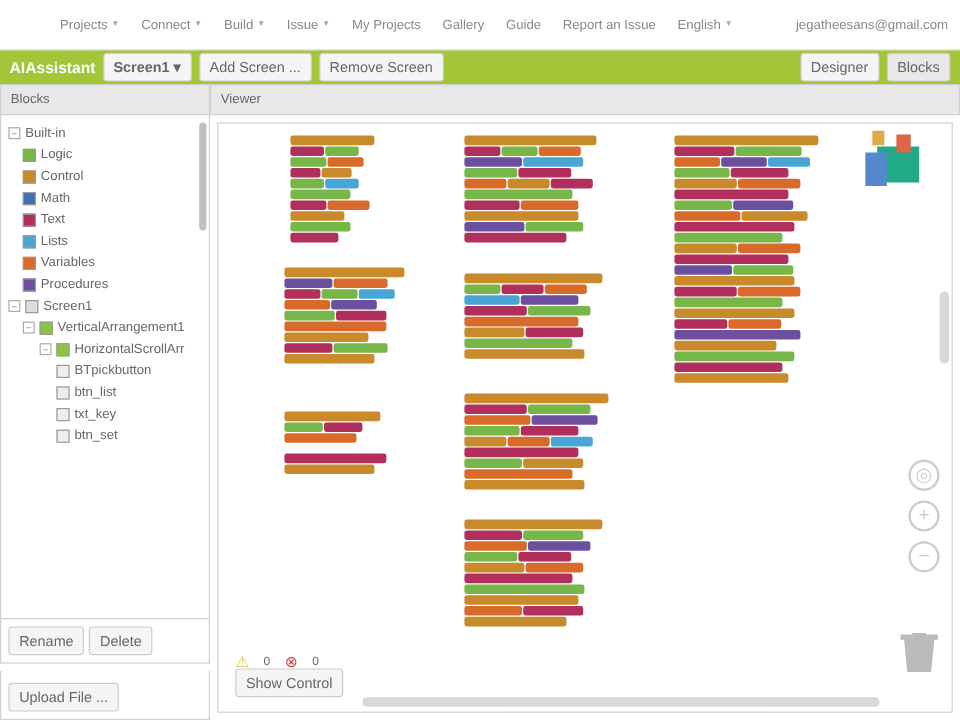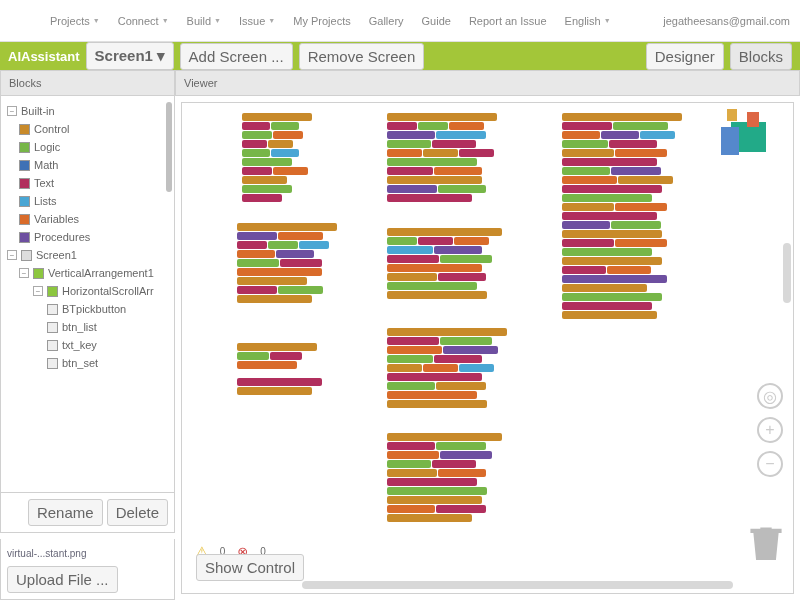--- a/index.html
+++ b/index.html
@@ -11,35 +11,35 @@
 .logo-img::after{content:"";position:absolute;top:-6px;left:14px;width:8px;height:8px;background:#6a4;border-radius:50%}
 .logo-txt{line-height:1}
 .logo-mit{color:#a01818;font-weight:bold;font-size:14px;letter-spacing:1px}
 .logo-sub{color:#888;font-size:8px;letter-spacing:0.5px}
 .menu{display:flex;gap:18px;margin-left:40px;flex:1}
 .menu-item{color:#888;font-size:11px;cursor:pointer;display:flex;align-items:center;gap:3px}
 .menu-item .tri{font-size:7px;color:#aaa}
 .user{color:#888;font-size:11px}
 .gbar{background:#a3c639;height:28px;display:flex;align-items:center;padding:0 8px;gap:6px}
 .proj{color:#fff;font-weight:bold;font-size:13px;margin-right:auto}
-.btn{background:#f5f5f5;border:1px solid #ccc;border-radius:3px;padding:4px 8px;font-size:15px;color:#666;cursor:pointer}
+.btn{background:#f5f5f5;border:1px solid #ccc;border-radius:3px;padding:4px 8px;font-size:12px;color:#666;cursor:pointer}
 .btn.sel{font-weight:bold}
 .btn.blocks{background:#e8e8e8}
 .main{display:flex;height:530px}
 .side{width:175px;display:flex;flex-direction:column}
 .panel-h{background:#e8e8e8;padding:6px 8px;font-size:11px;color:#666;border:1px solid #d0d0d0}
 .tree{flex:1;overflow-y:auto;padding:6px 4px;border:1px solid #d0d0d0;border-top:none;position:relative}
 .tree-sb{position:absolute;right:2px;top:6px;width:6px;height:90px;background:#c0c0c0;border-radius:3px}
 .tree-item{display:flex;align-items:center;gap:4px;padding:3px 2px;font-size:11px;color:#666;cursor:pointer}
 .exp{width:10px;height:10px;border:1px solid #aaa;display:inline-flex;align-items:center;justify-content:center;font-size:8px;color:#888;background:#fff}
 .sw{width:11px;height:11px;border:1px solid #999}
 .tree .ind1{padding-left:14px}
 .tree .ind2{padding-left:28px}
 .tree .ind3{padding-left:42px}
-.tree-btns{display:flex;gap:4px;padding:6px;justify-content:flex-end;border:1px solid #d0d0d0;border-top:none}
+.tree-btns{display:flex;gap:4px;padding:6px;justify-content:flex-start;border:1px solid #d0d0d0;border-top:none}
 .media{margin-top:6px}
 .media-list{padding:6px;border:1px solid #d0d0d0;border-top:none}
 .media-item{padding:3px 0;font-size:10px;color:#667}
 .viewer{flex:1;display:flex;flex-direction:column}
 .canvas{flex:1;margin:6px;border:1px solid #d0d0d0;background:#fff;position:relative;overflow:hidden}
 .blocks-area{position:absolute;inset:10px}
 .bgrp{position:absolute;display:flex;flex-direction:column;gap:1px}
 .blk{height:8px;border-radius:2px;display:flex}
 .blk span{height:100%;border-radius:2px;margin-right:1px}
 .bag{position:absolute;top:4px;right:12px;width:60px;height:50px}
@@ -109,26 +109,26 @@
 <div class="main">
   <div class="side">
     <div class="panel-h">Blocks</div>
     <div class="tree">
       <div class="tree-sb"></div>
       <div class="tree-item">
           <span class="exp">−</span>
           <span>Built-in</span>
         </div>
       <div class="tree-item ind1">
+          <span class="sw" style="background:#77b648"></span>
+          <span>Logic</span>
+        </div>
+      <div class="tree-item ind1">
           <span class="sw" style="background:#c88a2a"></span>
           <span>Control</span>
-        </div>
-      <div class="tree-item ind1">
-          <span class="sw" style="background:#77b648"></span>
-          <span>Logic</span>
         </div>
       <div class="tree-item ind1">
           <span class="sw" style="background:#3f71b5"></span>
           <span>Math</span>
         </div>
       <div class="tree-item ind1">
           <span class="sw" style="background:#b12f5d"></span>
           <span>Text</span>
         </div>
       <div class="tree-item ind1">
@@ -174,21 +174,20 @@
           <span class="sw" style="background:#eee"></span>
           <span>btn_set</span>
         </div>
     </div>
     <div class="tree-btns">
       <button class="btn">Rename</button>
       <button class="btn">Delete</button>
     </div>
     <div class="media">
       <div class="media-list">
-        <div class="media-item">virtual-...stant.png</div>
         <button class="btn" style="margin-top:4px">Upload File ...</button>
       </div>
     </div>
   </div>
 
   <div class="viewer">
     <div class="panel-h">Viewer</div>
     <div class="canvas">
       <div class="blocks-area">
 

